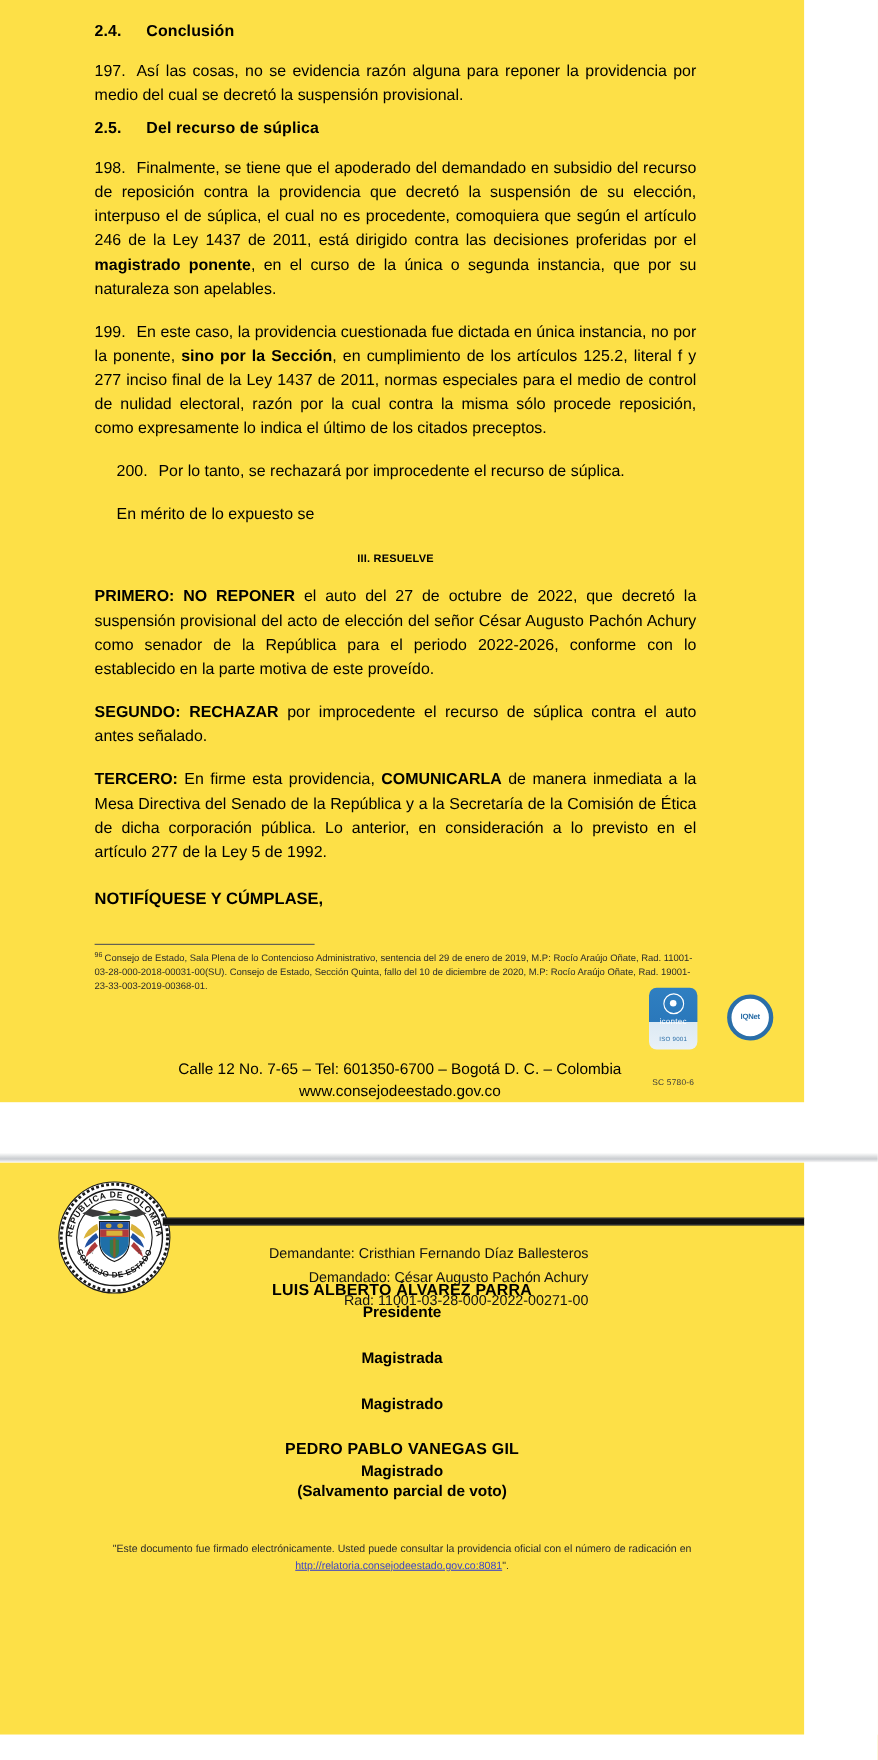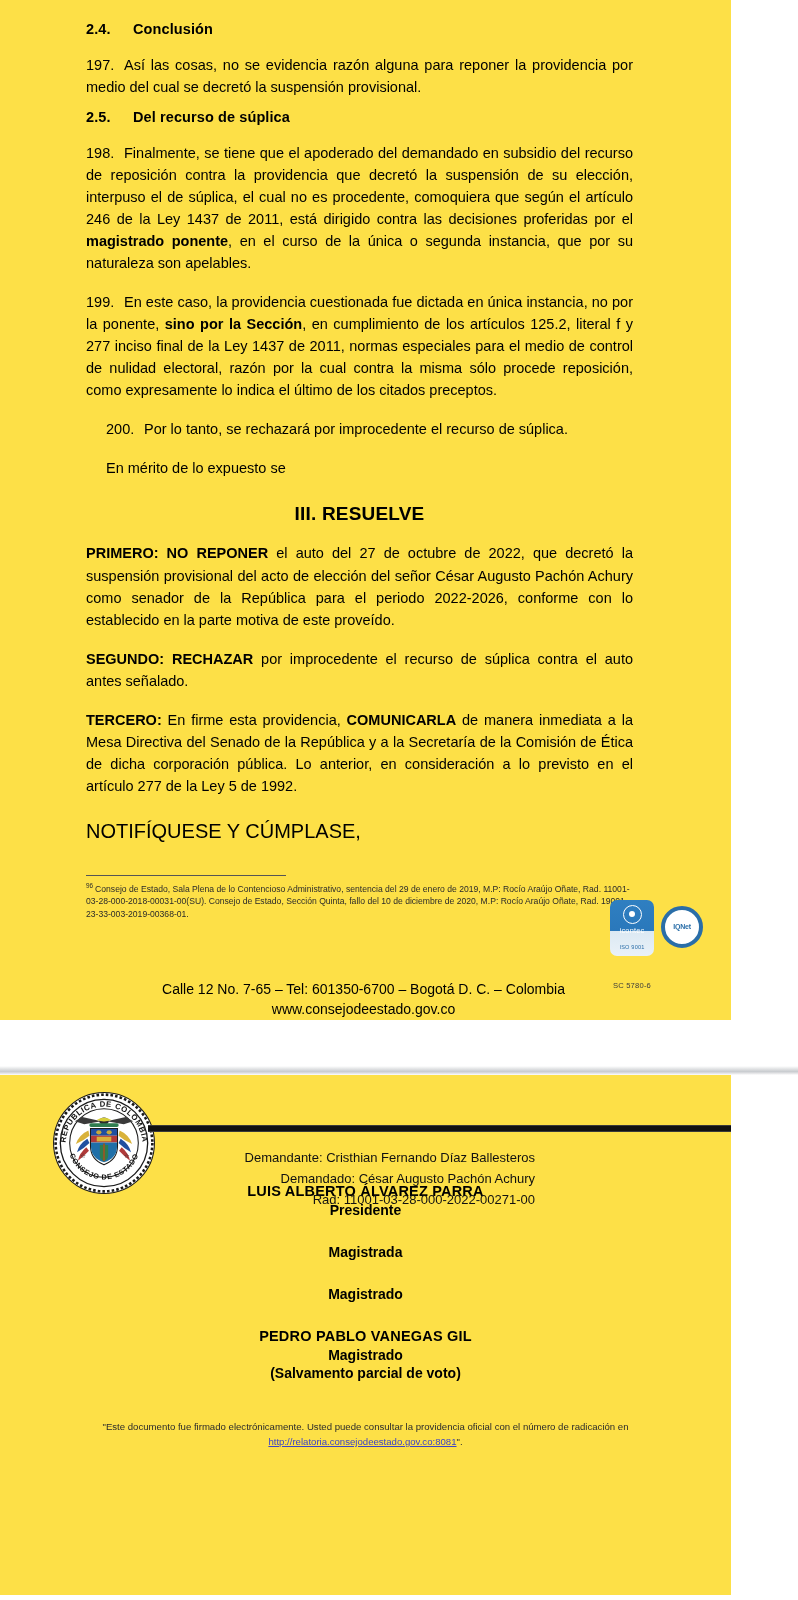--- a/index.html
+++ b/index.html
@@ -36,29 +36,29 @@
   .para {
     font-size: 14.5px;
     line-height: 1.52;
     text-align: justify;
     margin: 17px 0 0 0;
     text-justify: inter-word;
   }
   .para b { font-weight: bold; }
   .nojust { text-align: left; margin-left: 20px; }
   .resuelve {
-    font-size: 19px;
+    font-size: 10px;
     font-weight: bold;
     text-align: center;
     margin: 24px 0 0 0;
     letter-spacing: .2px;
   }
   .notifiquese {
-    font-size: 20px;
-    font-weight: normal;
+    font-size: 15px;
+    font-weight: bold;
     margin: 23px 0 0 0;
   }
   
   .footnote-wrap {
     margin-top: 32px;
   }
   .footnote-rule {
     width: 200px;
     height: 1px;
     background: #555;
@@ -85,24 +85,24 @@
     text-align: center;
     font-size: 14px;
     line-height: 1.45;
     margin-top: 28px;
     padding-left: 8px;
   }
   
   .badges {
     position: absolute;
     right: 28px;
-    bottom: 30px;
+    bottom: 14px;
     display: flex;
     align-items: flex-start;
-    gap: 7px;
+    gap: 27px;
     text-align: right;
   }
   .icontec {
     display: flex;
     flex-direction: column;
     align-items: center;
   }
   .icontec-box {
     width: 44px;
     height: 56px;

